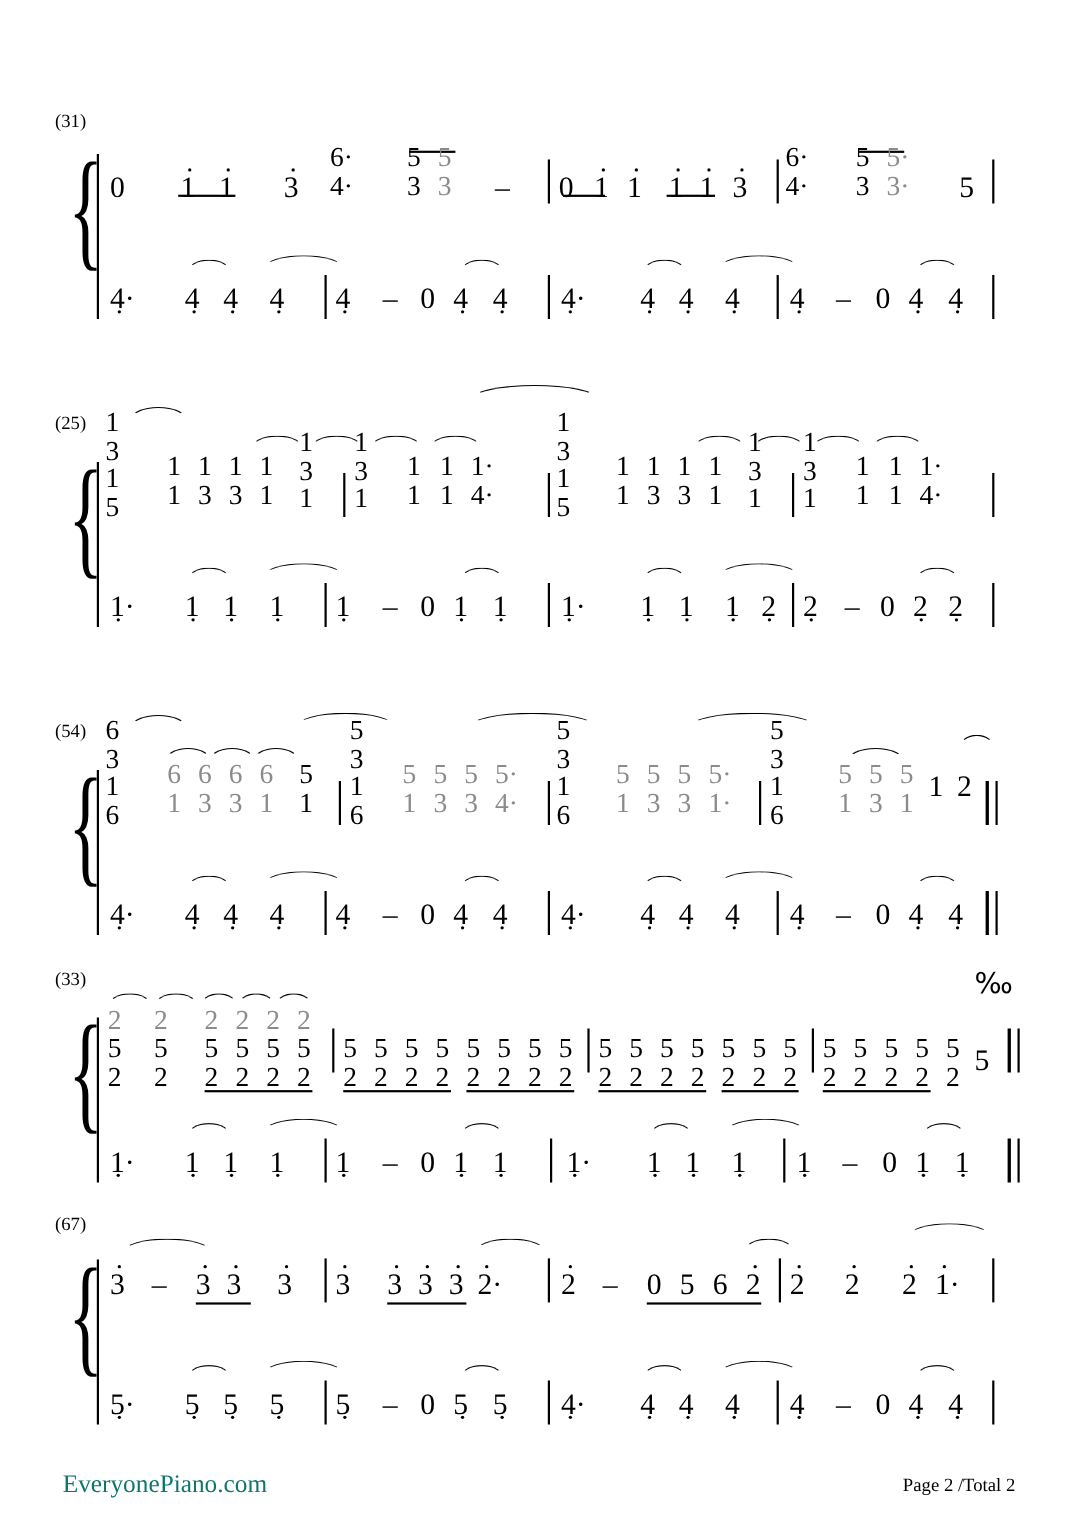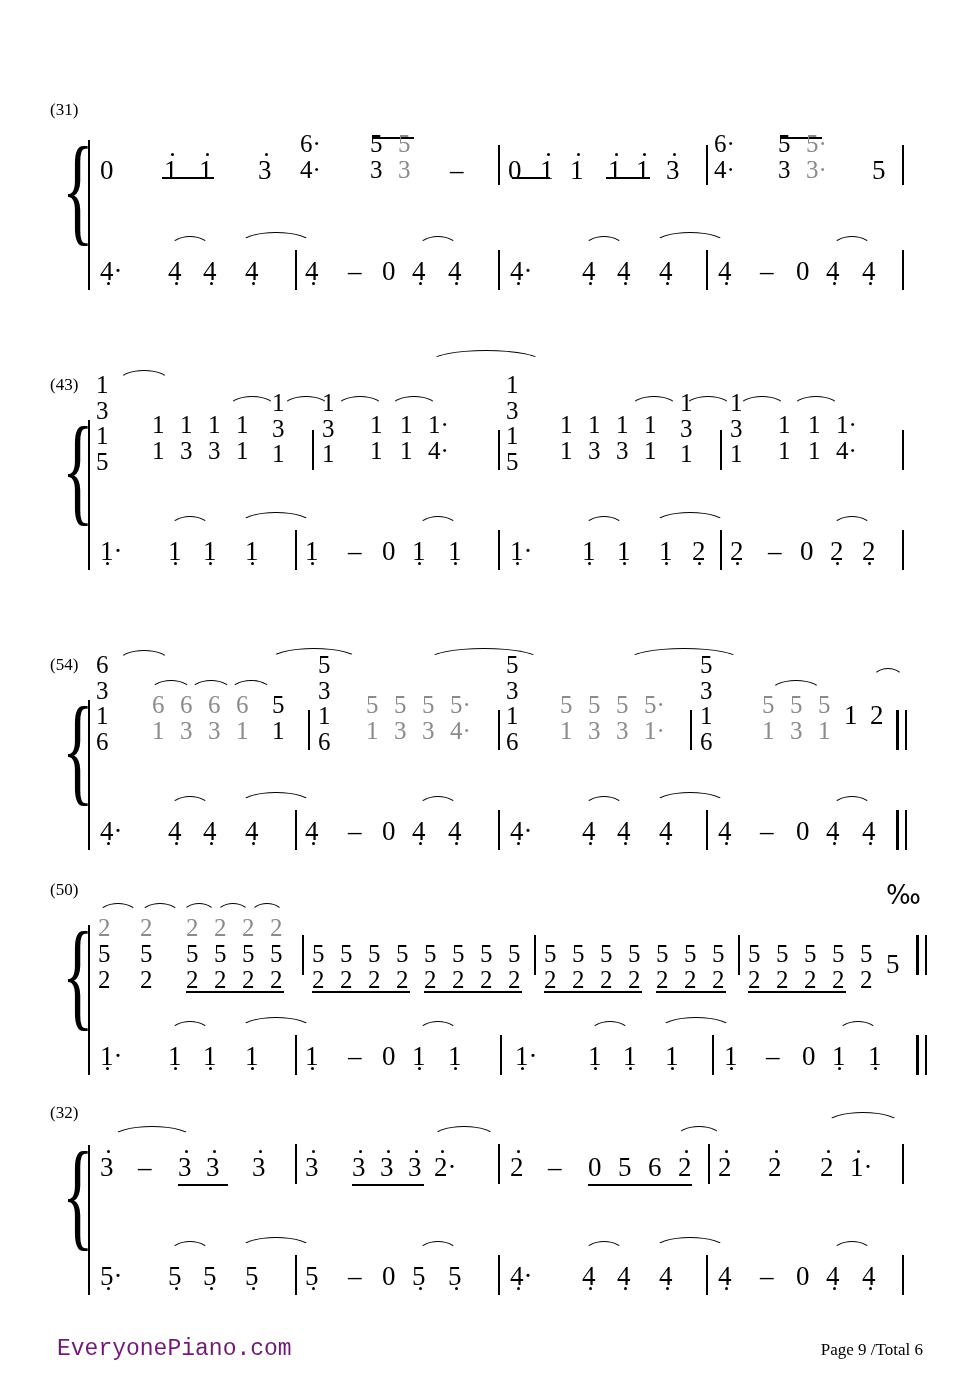--- a/index.html
+++ b/index.html
@@ -95,23 +95,23 @@
     position: absolute;
     font-size: 26px;
     font-family: "DejaVu Sans", sans-serif;
   }
 
   
   .footer-left {
     position: absolute;
     left: 57px;
     top: 1336px;
-    font-family: Liberation Mono, monospace;
+    font-family: Liberation Serif, serif;
     font-size: 23px;
-    color: #701a75;
+    color: #0f766e;
   }
   .footer-right {
     position: absolute;
     right: 57px;
     top: 1340px;
     font-family: "Liberation Serif", serif;
     font-size: 17px;
     color: #000;
   }
 </style>
@@ -210,21 +210,21 @@
       <div class="note" style="left:796px;top:8px;">0</div>
       <div class="note" style="left:826px;top:8px;">4</div>
       <div class="dot" style="left:833px;top:32px;"></div>
       <div class="note" style="left:862px;top:8px;">4</div>
       <div class="dot" style="left:869px;top:32px;"></div>
       <div class="barline" style="left:902px;top:0px;height:40px;"></div>
     </div>
   </div>
 
   <div class="system" style="top:330px;height:230px;">
-    <div class="sys-label" style="left:50px;top:45px;">(43)</div>
+    <div class="sys-label" style="left:50px;top:45px;">(25)</div>
     <div class="brace" style="left:62px;top:80px;">{</div>
     <div class="barline" style="left:88px;top:90px;height:150px;"></div>
 
     <div class="staff" style="top:80px;">
 
       <div class="tie" style="left:118px;top:-40px;width:50px;"></div>
       <div class="tie" style="left:228px;top:-14px;width:46px;"></div>
       <div class="tie" style="left:282px;top:-14px;width:46px;"></div>
       <div class="tie" style="left:336px;top:-14px;width:46px;"></div>
       <div class="tie" style="left:390px;top:-14px;width:46px;"></div>
@@ -400,21 +400,21 @@
       <div class="note" style="left:826px;top:8px;">4</div>
       <div class="dot" style="left:833px;top:32px;"></div>
       <div class="note" style="left:862px;top:8px;">4</div>
       <div class="dot" style="left:869px;top:32px;"></div>
       <div class="barline thick" style="left:896px;top:0px;height:40px;"></div>
       <div class="barline" style="left:905px;top:0px;height:40px;"></div>
     </div>
   </div>
 
   <div class="system" style="top:875px;height:190px;">
-    <div class="sys-label" style="left:50px;top:5px;">(50)</div>
+    <div class="sys-label" style="left:50px;top:5px;">(33)</div>
     <div class="segno" style="left:886px;top:5px;">‰</div>
     <div class="brace" style="left:62px;top:40px;">{</div>
     <div class="barline" style="left:88px;top:50px;height:150px;"></div>
 
     <div class="staff" style="top:40px;">
       <div class="tie" style="left:98px;top:-12px;width:38px;"></div>
       <div class="tie" style="left:140px;top:-12px;width:38px;"></div>
       <div class="tie" style="left:182px;top:-12px;width:32px;"></div>
       <div class="tie" style="left:216px;top:-12px;width:32px;"></div>
       <div class="tie" style="left:250px;top:-12px;width:32px;"></div>
@@ -511,21 +511,21 @@
       <div class="note" style="left:832px;top:8px;">1</div>
       <div class="dot" style="left:838px;top:32px;"></div>
       <div class="note" style="left:868px;top:8px;">1</div>
       <div class="dot" style="left:874px;top:32px;"></div>
       <div class="barline thick" style="left:916px;top:0px;height:40px;"></div>
       <div class="barline" style="left:925px;top:0px;height:40px;"></div>
     </div>
   </div>
 
   <div class="system" style="top:1095px;height:190px;">
-    <div class="sys-label" style="left:50px;top:8px;">(32)</div>
+    <div class="sys-label" style="left:50px;top:8px;">(67)</div>
     <div class="brace" style="left:62px;top:40px;">{</div>
     <div class="barline" style="left:88px;top:50px;height:150px;"></div>
 
     <div class="staff" style="top:45px;">
       <div class="tie" style="left:112px;top:-14px;width:78px;"></div>
       <div class="tie" style="left:432px;top:-14px;width:62px;"></div>
       <div class="tie" style="left:676px;top:-14px;width:44px;"></div>
       <div class="tie" style="left:826px;top:-28px;width:72px;"></div>
 
       <div class="note" style="left:100px;top:14px;">3</div>
@@ -615,15 +615,15 @@
       <div class="note" style="left:796px;top:8px;">0</div>
       <div class="note" style="left:826px;top:8px;">4</div>
       <div class="dot" style="left:833px;top:32px;"></div>
       <div class="note" style="left:862px;top:8px;">4</div>
       <div class="dot" style="left:869px;top:32px;"></div>
       <div class="barline" style="left:902px;top:0px;height:40px;"></div>
     </div>
   </div>
 
   <div class="footer-left">EveryonePiano.com</div>
-  <div class="footer-right">Page 9 /Total 6</div>
+  <div class="footer-right">Page 2 /Total 2</div>
 
 </div>
 
 </body></html>

